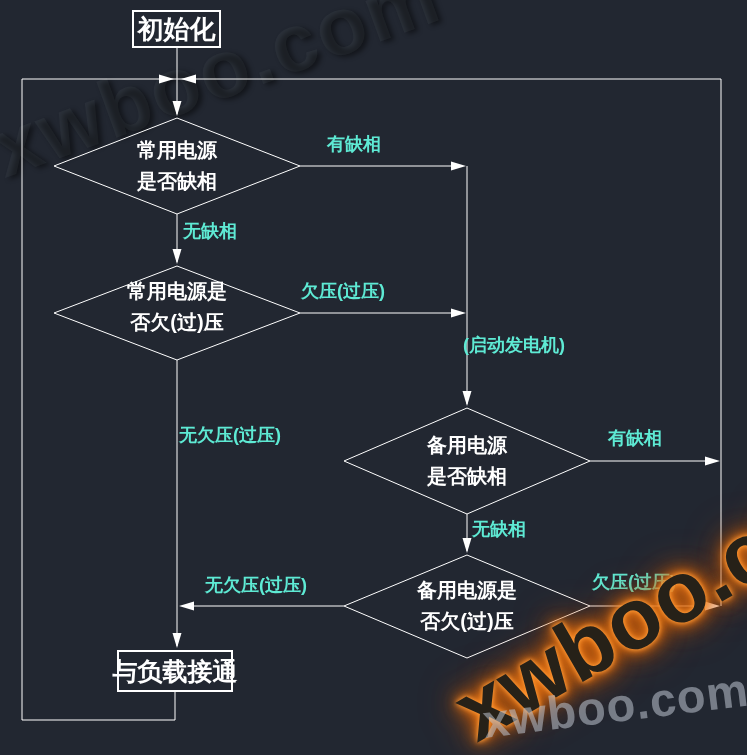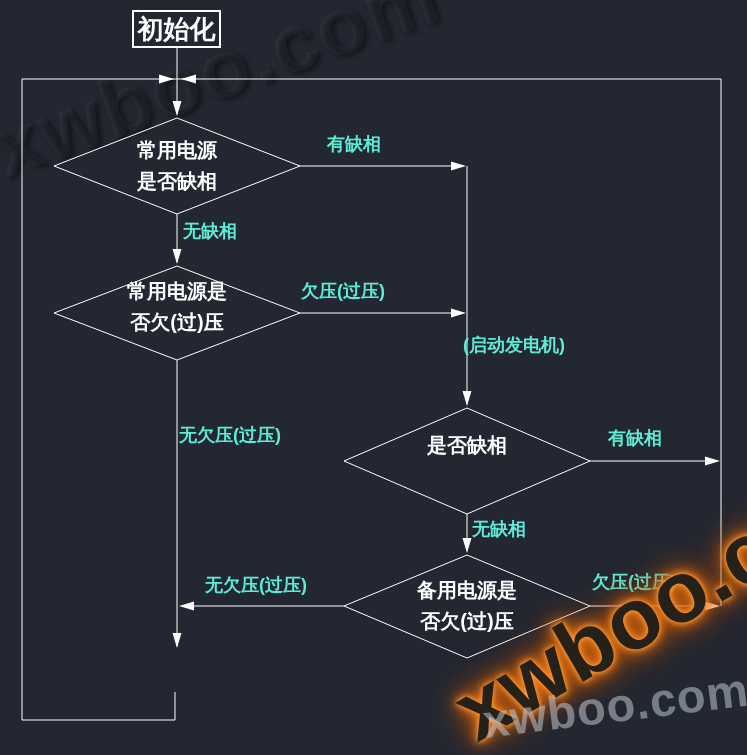--- a/index.html
+++ b/index.html
@@ -151,30 +151,34 @@
       <polygon points="467,553 462.5,538 471.5,538"></polygon>
       <polygon points="720,606 705,601.5 705,610.5"></polygon>
       <polygon points="179,606 194,601.5 194,610.5"></polygon>
       <polygon points="177,648 172.5,633 181.5,633"></polygon>
     </g>
   </svg>
 
   <div class="node-box" style="left:132px; top:10px; width:85px; height:34px;">
     <span>初始化</span>
   </div>
+  <div class="node-box" style="left:117px; top:650px; width:112px; height:38px; font-size:25px;">
+    <span>与负载接通</span>
+  </div>
 
   <div class="diamond-text" style="left:54px; top:135px;">
     <div>常用电源</div>
     <div>是否缺相</div>
   </div>
   <div class="diamond-text" style="left:54px; top:276px;">
     <div>常用电源是</div>
     <div>否欠(过)压</div>
   </div>
   <div class="diamond-text" style="left:344px; top:430px;">
+    <div>备用电源</div>
     <div>是否缺相</div>
   </div>
   <div class="diamond-text" style="left:344px; top:575px;">
     <div>备用电源是</div>
     <div>否欠(过)压</div>
   </div>
 
   <div class="edge-label" style="left:327px; top:132px;">有缺相</div>
   <div class="edge-label" style="left:183px; top:219px;">无缺相</div>
   <div class="edge-label" style="left:301px; top:279px;">欠压(过压)</div>

